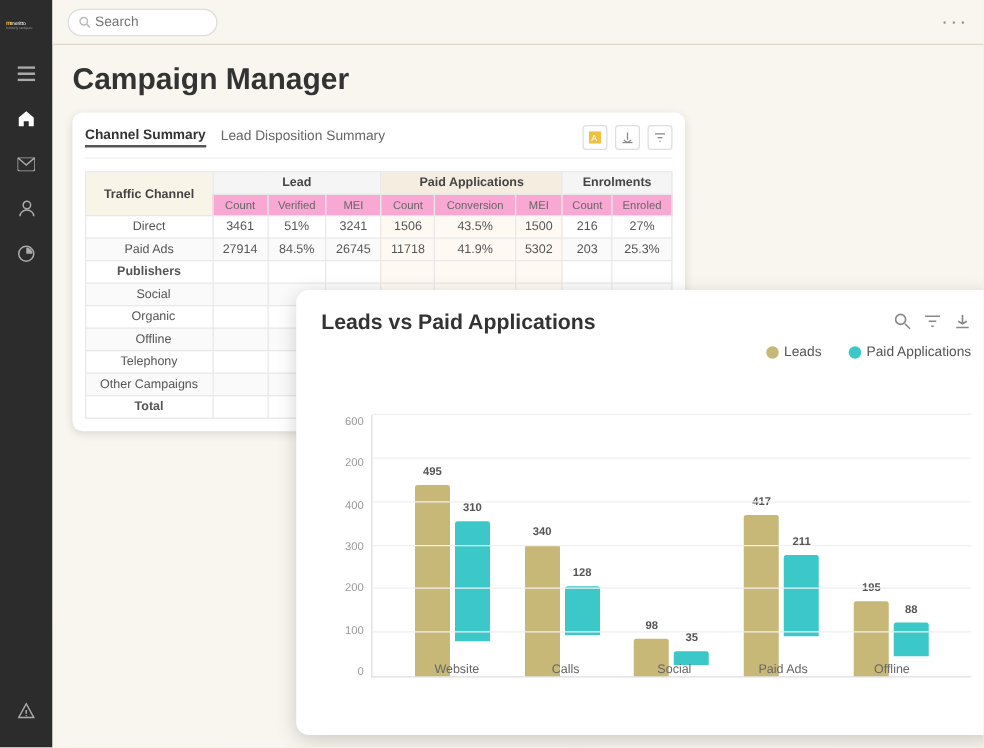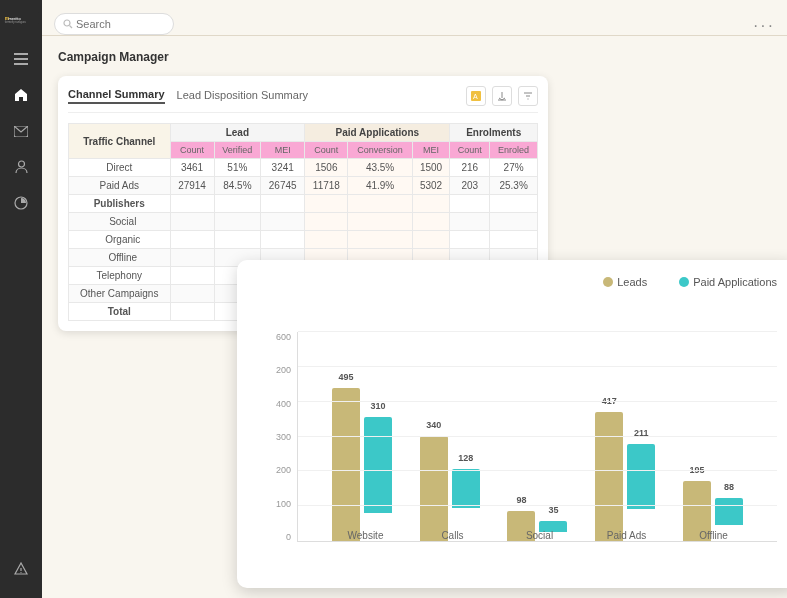--- a/index.html
+++ b/index.html
@@ -57,21 +57,21 @@
       display: flex;
       flex-direction: column;
       overflow: hidden;
     }
 
     
     .top-bar {
       height: 36px;
       background: #f9f6ef;
       display: flex;
-      align-items: flex-end;
+      align-items: center;
       padding: 0 12px;
       border-bottom: 1px solid #e0d8c8;
       gap: 10px;
     }
     .search-box {
       display: flex;
       align-items: center;
       background: #fff;
       border: 1px solid #ddd;
       border-radius: 12px;
@@ -100,21 +100,21 @@
 
     
     .page-content {
       flex: 1;
       padding: 14px 16px;
       overflow: hidden;
       position: relative;
     }
 
     .page-title {
-      font-size: 12px;
+      font-size: 24px;
       font-weight: 600;
       color: #333;
       margin-bottom: 12px;
     }
 
     
     .table-card {
       background: #fff;
       border-radius: 8px;
       box-shadow: 0 2px 8px rgba(0,0,0,0.12);
@@ -232,21 +232,21 @@
     }
     .chart-icons {
       display: flex;
       gap: 10px;
       color: #888;
       font-size: 14px;
     }
 
     .chart-legend {
       display: flex;
-      gap: 32px;
+      gap: 22px;
       justify-content: flex-end;
       margin-bottom: 10px;
       font-size: 11px;
       color: #555;
     }
     .legend-item {
       display: flex;
       align-items: center;
       gap: 4px;
     }
@@ -560,20 +560,41 @@
                 <td class="td-paid-apps-bg"></td>
                 <td class="td-paid-apps-bg"></td>
               <td></td>
                 <td></td>
             </tr>
           </tbody>
         </table>
       </div>
 
       <div class="chart-card">
+        <div class="chart-header">
+          <div class="chart-title">Leads vs Paid Applications</div>
+          <div class="chart-icons">
+            <span style="cursor:pointer">
+              <svg width="14" height="14" viewBox="0 0 14 14">
+                  <circle cx="5.5" cy="5.5" r="4" fill="none" stroke="#888" stroke-width="1.3"></circle>
+                  <line x1="9" y1="9" x2="13" y2="13" stroke="#888" stroke-width="1.3"></line>
+                </svg>
+            </span>
+            <span style="cursor:pointer">
+              <svg width="14" height="14" viewBox="0 0 14 14">
+                  <path d="M1 3h12M4 7h6M6 11h2" stroke="#888" stroke-width="1.3" fill="none"></path>
+                </svg>
+            </span>
+            <span style="cursor:pointer">
+              <svg width="14" height="14" viewBox="0 0 14 14">
+                  <path d="M7 2v7M3.5 7l3.5 2 3.5-2M2 12h10" stroke="#888" stroke-width="1.3" fill="none"></path>
+                </svg>
+            </span>
+          </div>
+        </div>
         <div class="chart-legend">
           <div class="legend-item">
             <div class="legend-dot dot-leads"></div>
             <span>Leads</span>
           </div>
           <div class="legend-item">
             <div class="legend-dot dot-paid"></div>
             <span>Paid Applications</span>
           </div>
         </div>

